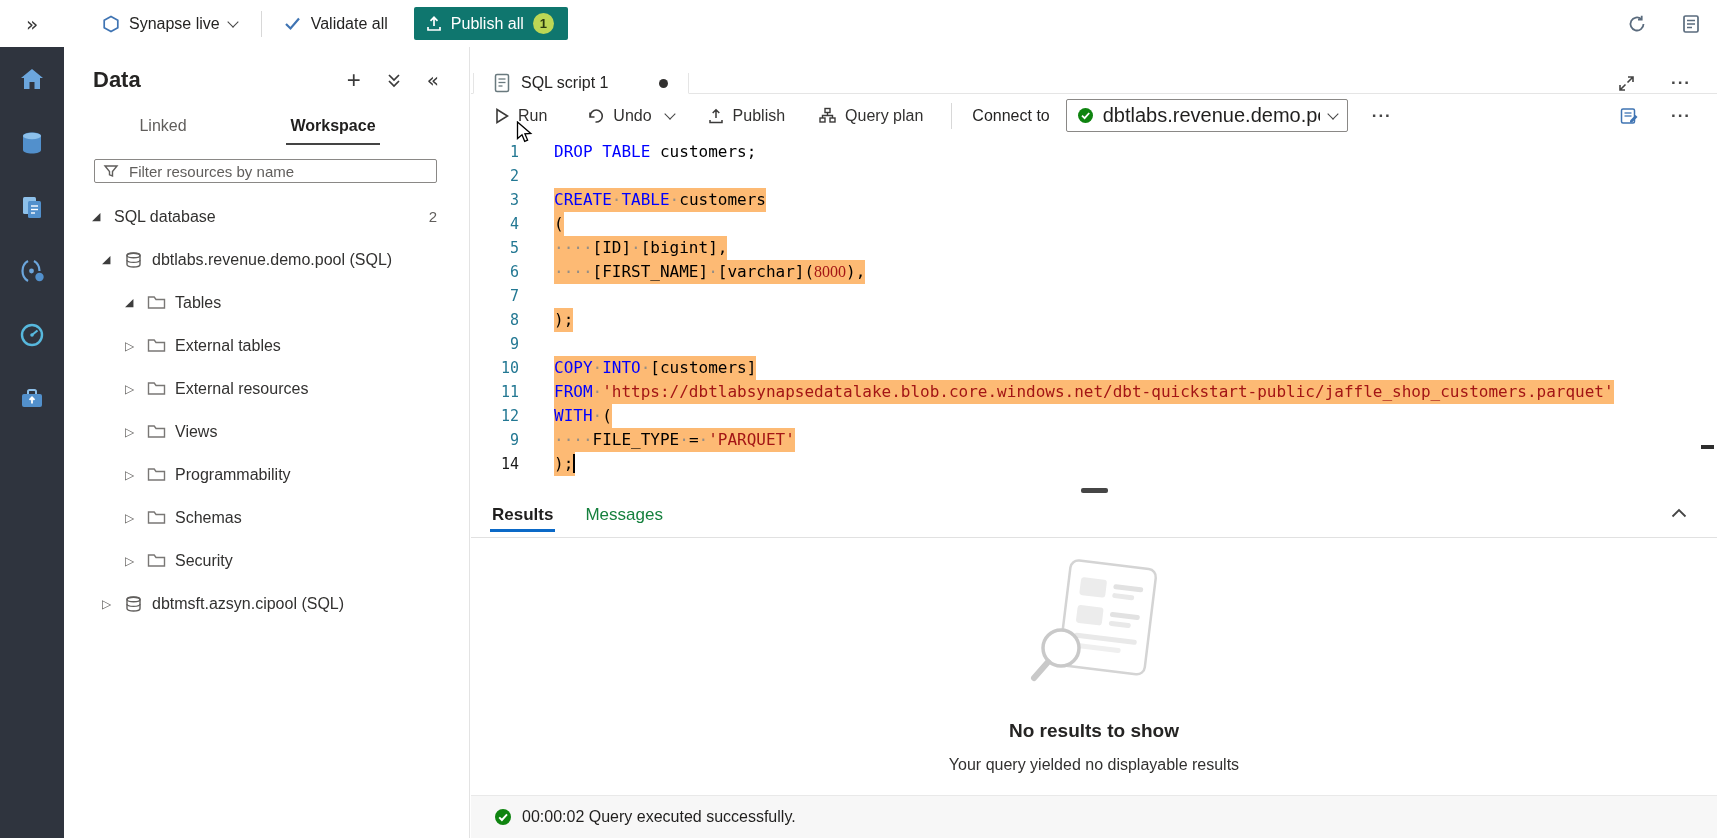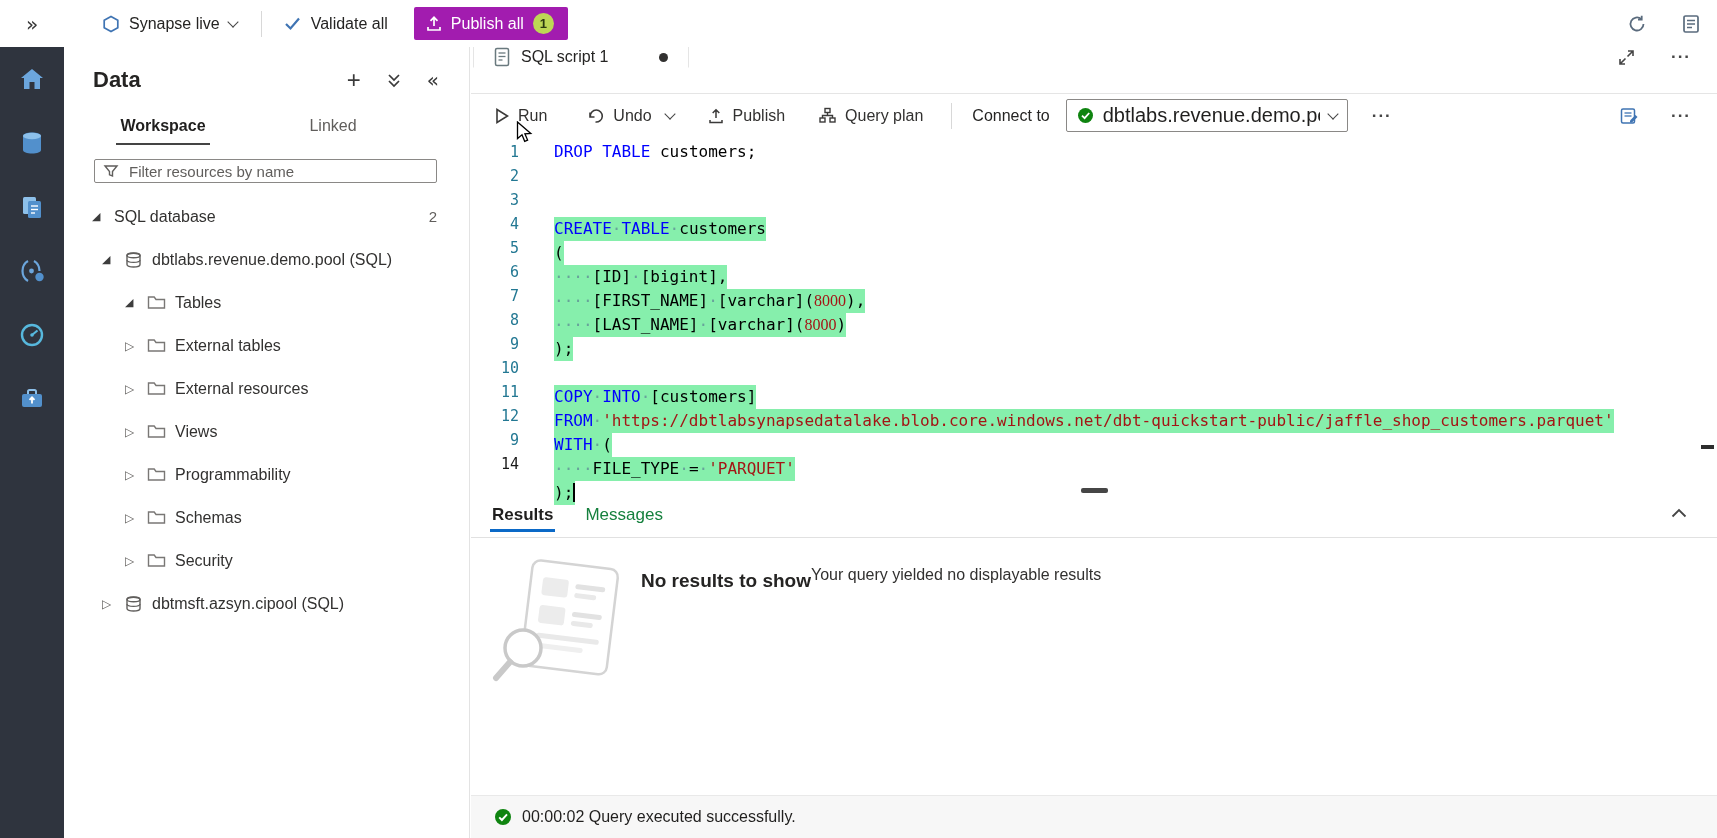--- a/index.html
+++ b/index.html
@@ -11,21 +11,21 @@
   }
   svg { display:block; }
 
   
   .topbar { height:47px; display:flex; align-items:center; background:#fff; position:relative; z-index:5; }
   .rail-toggle { width:64px; text-align:center; font-size:20px; color:#3a3a3a; font-family:"DejaVu Sans",sans-serif; cursor:pointer; }
   .mode-switch { display:flex; align-items:center; gap:9px; margin-left:38px; font-size:16px; color:#252423; }
   .chev { width:8px; height:8px; border-right:1.7px solid #454545; border-bottom:1.7px solid #454545; transform:rotate(45deg); margin-top:-4px; }
   .tb-divider { width:1px; height:26px; background:#d8d8d8; margin:0 22px 0 24px; }
   .validate-btn { display:flex; align-items:center; gap:9px; font-size:16px; color:#252423; }
-  .publishall-btn { display:flex; align-items:center; gap:9px; margin-left:26px; background:#a21caf; color:#fff;
+  .publishall-btn { display:flex; align-items:center; gap:9px; margin-left:26px; background:#0f766e; color:#fff;
     border:none; border-radius:2px; height:33px; padding:0 14px 0 12px; font-size:16px; font-family:inherit; }
   .badge { width:21px; height:21px; border-radius:50%; background:#bdd755; color:#2b3a10; font-size:13px; font-weight:700;
     display:flex; align-items:center; justify-content:center; }
   .topbar-right { margin-left:auto; display:flex; align-items:center; gap:34px; padding-right:16px; }
 
   
   .rail { position:absolute; top:47px; left:0; width:64px; bottom:0; background:#2f343e; display:flex; flex-direction:column; align-items:center; z-index:4; }
   .rail-item { width:64px; height:64px; display:flex; align-items:center; justify-content:center; cursor:pointer; }
 
   
@@ -49,21 +49,21 @@
   .trow.lvl1 { padding-left:38px; }
   .trow.lvl2 { padding-left:61px; }
   .twist { width:22px; font-size:11px; color:#3d3d3d; font-family:"DejaVu Sans",sans-serif; flex:0 0 22px; }
   .twist.closed { color:#605e5c; font-size:12px; }
   .ticon { margin-right:9px; flex:0 0 auto; }
   .tcount { margin-left:auto; margin-right:32px; color:#605e5c; font-size:15px; }
 
   
   .main { position:absolute; top:47px; left:471px; right:0; bottom:0; background:#fff; }
 
-  .tabbar { height:47px; border-bottom:1px solid #e5e5e5; display:flex; align-items:flex-start; position:relative; }
+  .tabbar { height:47px; border-bottom:1px solid #e5e5e5; display:flex; align-items:flex-end; position:relative; }
   .doc-tab { display:flex; align-items:center; gap:11px; padding:0 20px; margin-left:2px; background:#fff;
     border-left:1px solid #e5e5e5; border-right:1px solid #e5e5e5; margin-bottom:-1px; border-bottom:1px solid #fff; cursor:pointer; }
   .doc-tab-title { font-size:16px; color:#252423; }
   .dirty-dot { width:9px; height:9px; border-radius:50%; background:#323130; margin-left:40px; }
   .tab-actions { margin-left:auto; display:flex; align-items:center; gap:36px; padding-right:26px; }
 
   .toolbar { height:43px; display:flex; align-items:center; padding-left:24px; position:relative; font-size:16px; color:#323130; }
   .tb-btn { display:flex; align-items:center; gap:9px; cursor:pointer; }
   .tb-chev-btn { margin-left:14px; cursor:pointer; }
   .connect-label { font-size:16px; color:#252423; }
@@ -74,39 +74,39 @@
   .toolbar-right { position:absolute; right:0; top:0; height:100%; display:flex; align-items:center; gap:32px; padding-right:26px; }
 
   
   .editor { position:absolute; top:90px; left:0; right:0; height:352px; background:#fff;
     font-family:"DejaVu Sans Mono","Liberation Mono",monospace; font-size:16px; }
   .code-lines { padding-top:3px; }
   .cl { height:24px; line-height:24px; position:relative; padding-left:83px; white-space:pre; }
   .ln { position:absolute; left:0; top:0; width:48px; text-align:right; color:#237893; font-size:15px; font-family:"DejaVu Sans Mono",monospace; }
   .ln.active { color:#1a1a1a; }
   .ct { display:inline-block; }
-  .ct.sel { background:#86efac;margin-top:29px; }
+  .ct.sel { background:#fdba74; }
   .tk-kw { color:#0000ff; }
   .tk-id { color:#000; }
   .tk-str { color:#a31515; }
   .tk-num { color:#a31515;font-family:Liberation Serif, serif; }
   .tk-ws { color:#53718f; opacity:.6; }
   .caret { display:inline-block; width:2px; height:19px; background:#000; vertical-align:-4px; }
   .ruler-mark { position:absolute; right:3px; top:308px; width:13px; height:4px; background:#2e2e2e; }
 
   .splitter-handle { position:absolute; top:441px; left:50%; margin-left:-13px; width:27px; height:5px; background:#464646; border-radius:2px; z-index:3; cursor:row-resize; }
 
   
   .results { position:absolute; top:446px; left:0; right:0; bottom:35px; }
   .res-tabs { height:45px; border-bottom:1px solid #e1e1e1; display:flex; align-items:center; padding-left:12px; position:relative; }
   .res-tab { font-size:17px; padding:0 9px; margin-right:14px; height:100%; display:flex; align-items:center; position:relative; color:#15803d; cursor:pointer; }
   .res-tab.active { color:#201f1e; font-weight:700; }
   .res-tab.active::after { content:""; position:absolute; left:7px; right:7px; bottom:5px; height:3px; background:#0b69c7; }
   .res-collapse { position:absolute; right:30px; top:15px; cursor:pointer; }
-  .res-body { display:flex; flex-direction:row; align-items:flex-start; padding-top:14px; }
+  .res-body { display:flex; flex-direction:column; align-items:center; padding-top:14px; }
   .empty-title { font-size:19px; font-weight:700; color:#252423; margin-top:18px; }
   .empty-sub { font-size:16px; color:#323130; margin-top:14px; }
 
   .statusbar { position:absolute; bottom:0; left:0; right:0; height:43px; background:#f7f7f7; border-top:1px solid #e9e9e9;
     display:flex; align-items:center; gap:10px; padding-left:23px; font-size:16px; color:#201f1e; }
 
   .mouse-cursor { position:absolute; left:516px; top:121px; z-index:50; pointer-events:none; }
 </style>
 </head>
 <body>
@@ -229,22 +229,22 @@
         <svg width="14" height="15" viewBox="0 0 14 15">
             <polyline points="2,2 7,7 12,2" fill="none" stroke="#3a3a3a" stroke-width="1.7"></polyline>
             <polyline points="2,8 7,13 12,8" fill="none" stroke="#3a3a3a" stroke-width="1.7"></polyline>
           </svg>
       </span>
       <span class="dp-action dp-collapse">«</span>
     </div>
   </div>
 
   <div class="dp-tabs">
+    <div class="dp-tab">Linked</div>
     <div class="dp-tab active">Workspace</div>
-    <div class="dp-tab">Linked</div>
   </div>
 
   <div class="dp-filter">
     <span>
       <svg width="16" height="16" viewBox="0 0 16 16">
           <path d="M2 3 L14 3 L9.5 8.5 L9.5 13 L6.5 11.8 L6.5 8.5 Z" fill="none" stroke="#605e5c" stroke-width="1.4"></path>
         </svg>
     </span>
     <input placeholder="Filter resources by name" style="">
   </div>
@@ -449,21 +449,21 @@
   </div>
 
   <div class="editor">
     <div class="code-lines">
         <div class="cl"><span class="ln">1</span><span class="ct"><span class="tk-kw">DROP</span><span class="tk-id"> </span><span class="tk-kw">TABLE</span><span class="tk-id"> </span><span class="tk-id">customers;</span></span></div>
         <div class="cl"><span class="ln">2</span><span class="ct"></span></div>
         <div class="cl"><span class="ln">3</span><span class="ct sel"><span class="tk-kw">CREATE</span><span class="tk-ws">·</span><span class="tk-kw">TABLE</span><span class="tk-ws">·</span><span class="tk-id">customers</span></span></div>
         <div class="cl"><span class="ln">4</span><span class="ct sel"><span class="tk-id">(</span></span></div>
         <div class="cl"><span class="ln">5</span><span class="ct sel"><span class="tk-ws">····</span><span class="tk-id">[ID]</span><span class="tk-ws">·</span><span class="tk-id">[bigint],</span></span></div>
         <div class="cl"><span class="ln">6</span><span class="ct sel"><span class="tk-ws">····</span><span class="tk-id">[FIRST_NAME]</span><span class="tk-ws">·</span><span class="tk-id">[varchar](</span><span class="tk-num">8000</span><span class="tk-id">),</span></span></div>
-        <div class="cl"><span class="ln">7</span><span class="ct sel"><span class="tk-ws">····</span><span class="tk-id">[LAST_NAME]</span><span class="tk-ws">·</span><span class="tk-id">[varchar](</span><span class="tk-num">8000</span><span class="tk-id">)</span></span></div>
+        <div class="cl"><span class="ln">7</span></div>
         <div class="cl"><span class="ln">8</span><span class="ct sel"><span class="tk-id">);</span></span></div>
         <div class="cl"><span class="ln">9</span><span class="ct"></span></div>
         <div class="cl"><span class="ln">10</span><span class="ct sel"><span class="tk-kw">COPY</span><span class="tk-ws">·</span><span class="tk-kw">INTO</span><span class="tk-ws">·</span><span class="tk-id">[customers]</span></span></div>
         <div class="cl"><span class="ln">11</span><span class="ct sel"><span class="tk-kw">FROM</span><span class="tk-ws">·</span><span class="tk-str">'https://dbtlabsynapsedatalake.blob.core.windows.net/dbt-quickstart-public/jaffle_shop_customers.parquet'</span></span></div>
         <div class="cl"><span class="ln">12</span><span class="ct sel"><span class="tk-kw">WITH</span><span class="tk-ws">·</span><span class="tk-id">(</span></span></div>
         <div class="cl"><span class="ln">9</span><span class="ct sel"><span class="tk-ws">····</span><span class="tk-id">FILE_TYPE</span><span class="tk-ws">·</span><span class="tk-id">=</span><span class="tk-ws">·</span><span class="tk-str">'PARQUET'</span></span></div>
         <div class="cl"><span class="ln active">14</span><span class="ct sel"><span class="tk-id">);</span><span class="caret"></span></span></div>
       </div>
     <div class="ruler-mark"></div>
   </div>

